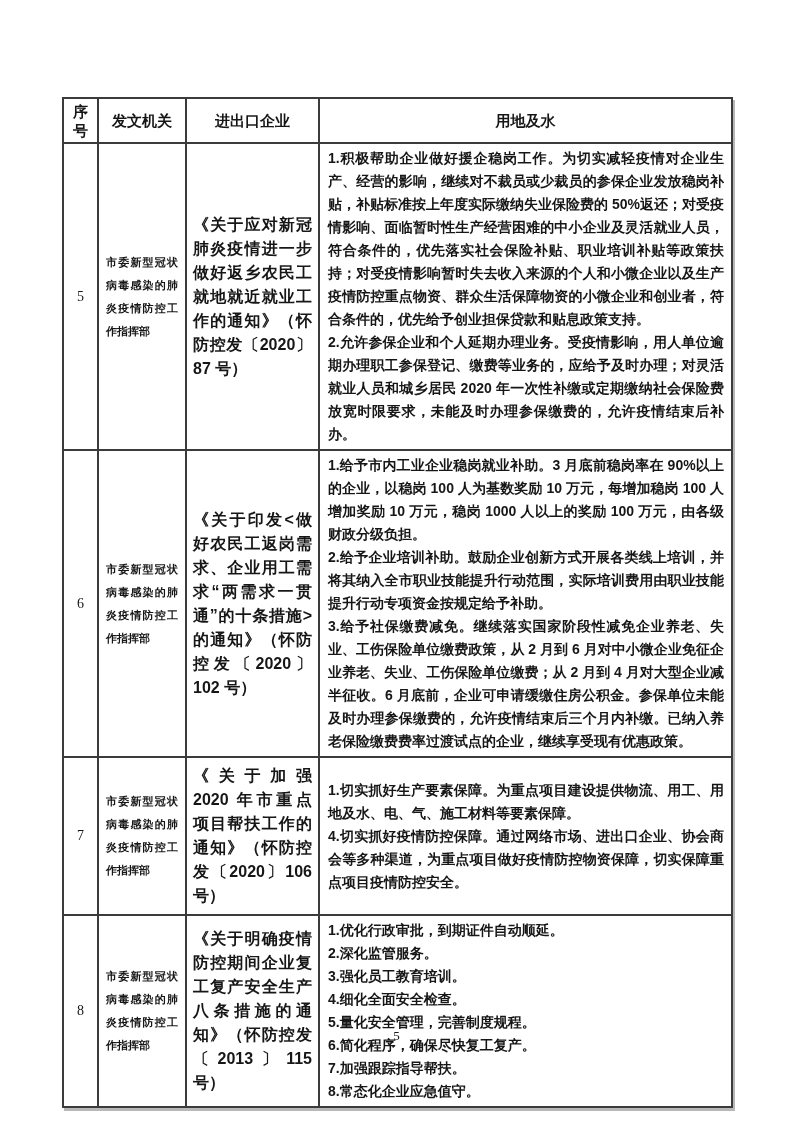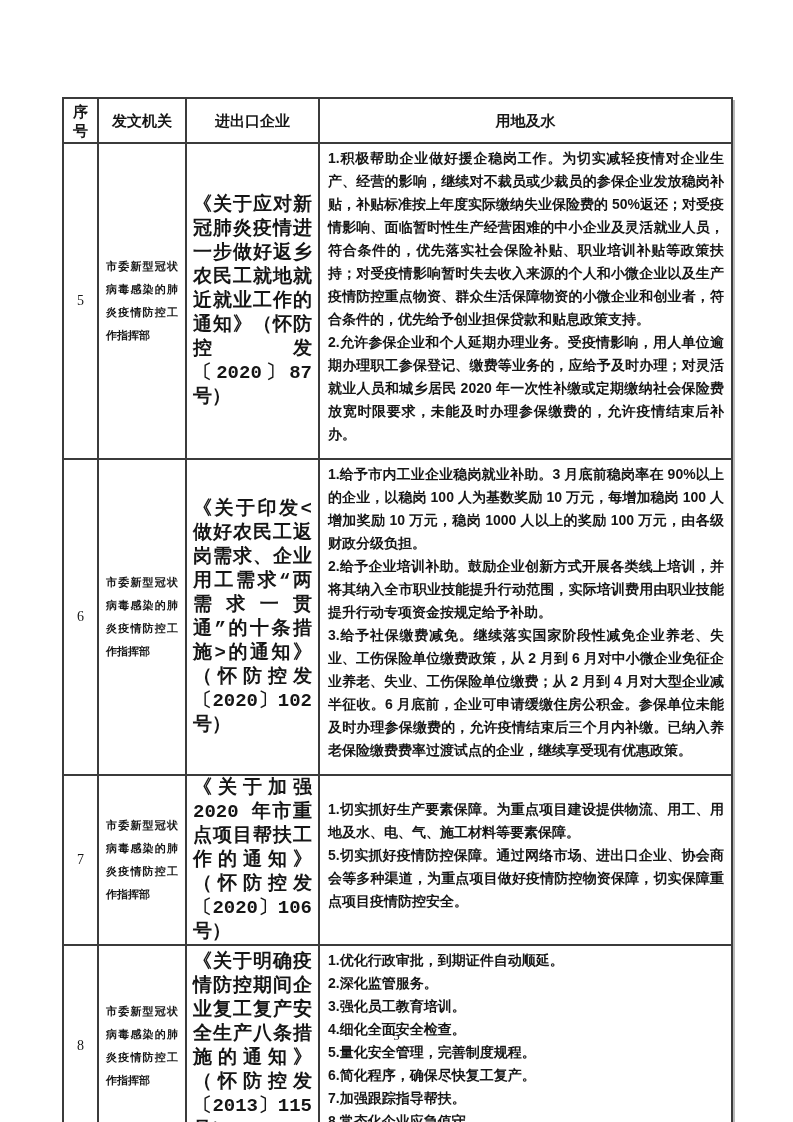--- a/index.html
+++ b/index.html
@@ -58,33 +58,33 @@
   td.agency-cell {
     font-size: 11px;
     font-weight: 700;
     line-height: 23px;
     padding: 0 7px;
     text-align: justify;
     text-justify: inter-character;
     font-family: "Liberation Sans", sans-serif;
   }
   td.doc-cell {
-    font-size: 19px;
+    font-size: 16px;
     font-weight: 700;
     line-height: 24px;
-    padding: 0 6px;
+    padding: 6px 6px;
     text-align: justify;
     text-justify: inter-character;
-    font-family: Liberation Mono, monospace;
+    font-family: Liberation Sans, sans-serif;
   }
   td.content-cell {
     font-size: 14px;
     font-weight: 700;
     line-height: 23px;
-    padding: 3px 7px 12px 8px;
+    padding: 3px 7px 3px 8px;
     text-align: justify;
     text-justify: inter-character;
     white-space: pre-line;
     font-family: "Liberation Sans", sans-serif;
   }
   .page-number {
     position: absolute;
     left: 0; top: 1028px;
     width: 793px;
     text-align: center;
@@ -128,21 +128,21 @@
     <td class="content-cell">1.给予市内工业企业稳岗就业补助。3 月底前稳岗率在 90%以上的企业，以稳岗 100 人为基数奖励 10 万元，每增加稳岗 100 人增加奖励 10 万元，稳岗 1000 人以上的奖励 100 万元，由各级财政分级负担。
 2.给予企业培训补助。鼓励企业创新方式开展各类线上培训，并将其纳入全市职业技能提升行动范围，实际培训费用由职业技能提升行动专项资金按规定给予补助。
 3.给予社保缴费减免。继续落实国家阶段性减免企业养老、失业、工伤保险单位缴费政策，从 2 月到 6 月对中小微企业免征企业养老、失业、工伤保险单位缴费；从 2 月到 4 月对大型企业减半征收。6 月底前，企业可申请缓缴住房公积金。参保单位未能及时办理参保缴费的，允许疫情结束后三个月内补缴。已纳入养老保险缴费费率过渡试点的企业，继续享受现有优惠政策。</td>
   </tr>
 
   <tr>
     <td class="no-cell">7</td>
     <td class="agency-cell">市委新型冠状病毒感染的肺炎疫情防控工作指挥部</td>
     <td class="doc-cell">《关于加强 2020 年市重点项目帮扶工作的通知》（怀防控发〔2020〕106 号）</td>
     <td class="content-cell">1.切实抓好生产要素保障。为重点项目建设提供物流、用工、用地及水、电、气、施工材料等要素保障。
-5.切实抓好疫情防控保障。通过网络市场、进出口企业、协会商会等多种渠道，为重点项目做好疫情防控物资保障，切实保障重点项目疫情防控安全。</td>
+4.切实抓好疫情防控保障。通过网络市场、进出口企业、协会商会等多种渠道，为重点项目做好疫情防控物资保障，切实保障重点项目疫情防控安全。</td>
   </tr>
 
   <tr>
     <td class="no-cell">8</td>
     <td class="agency-cell">市委新型冠状病毒感染的肺炎疫情防控工作指挥部</td>
     <td class="doc-cell">《关于明确疫情防控期间企业复工复产安全生产八条措施的通知》（怀防控发〔2013〕115 号）</td>
     <td class="content-cell">1.优化行政审批，到期证件自动顺延。
 2.深化监管服务。
 3.强化员工教育培训。
 4.细化全面安全检查。

